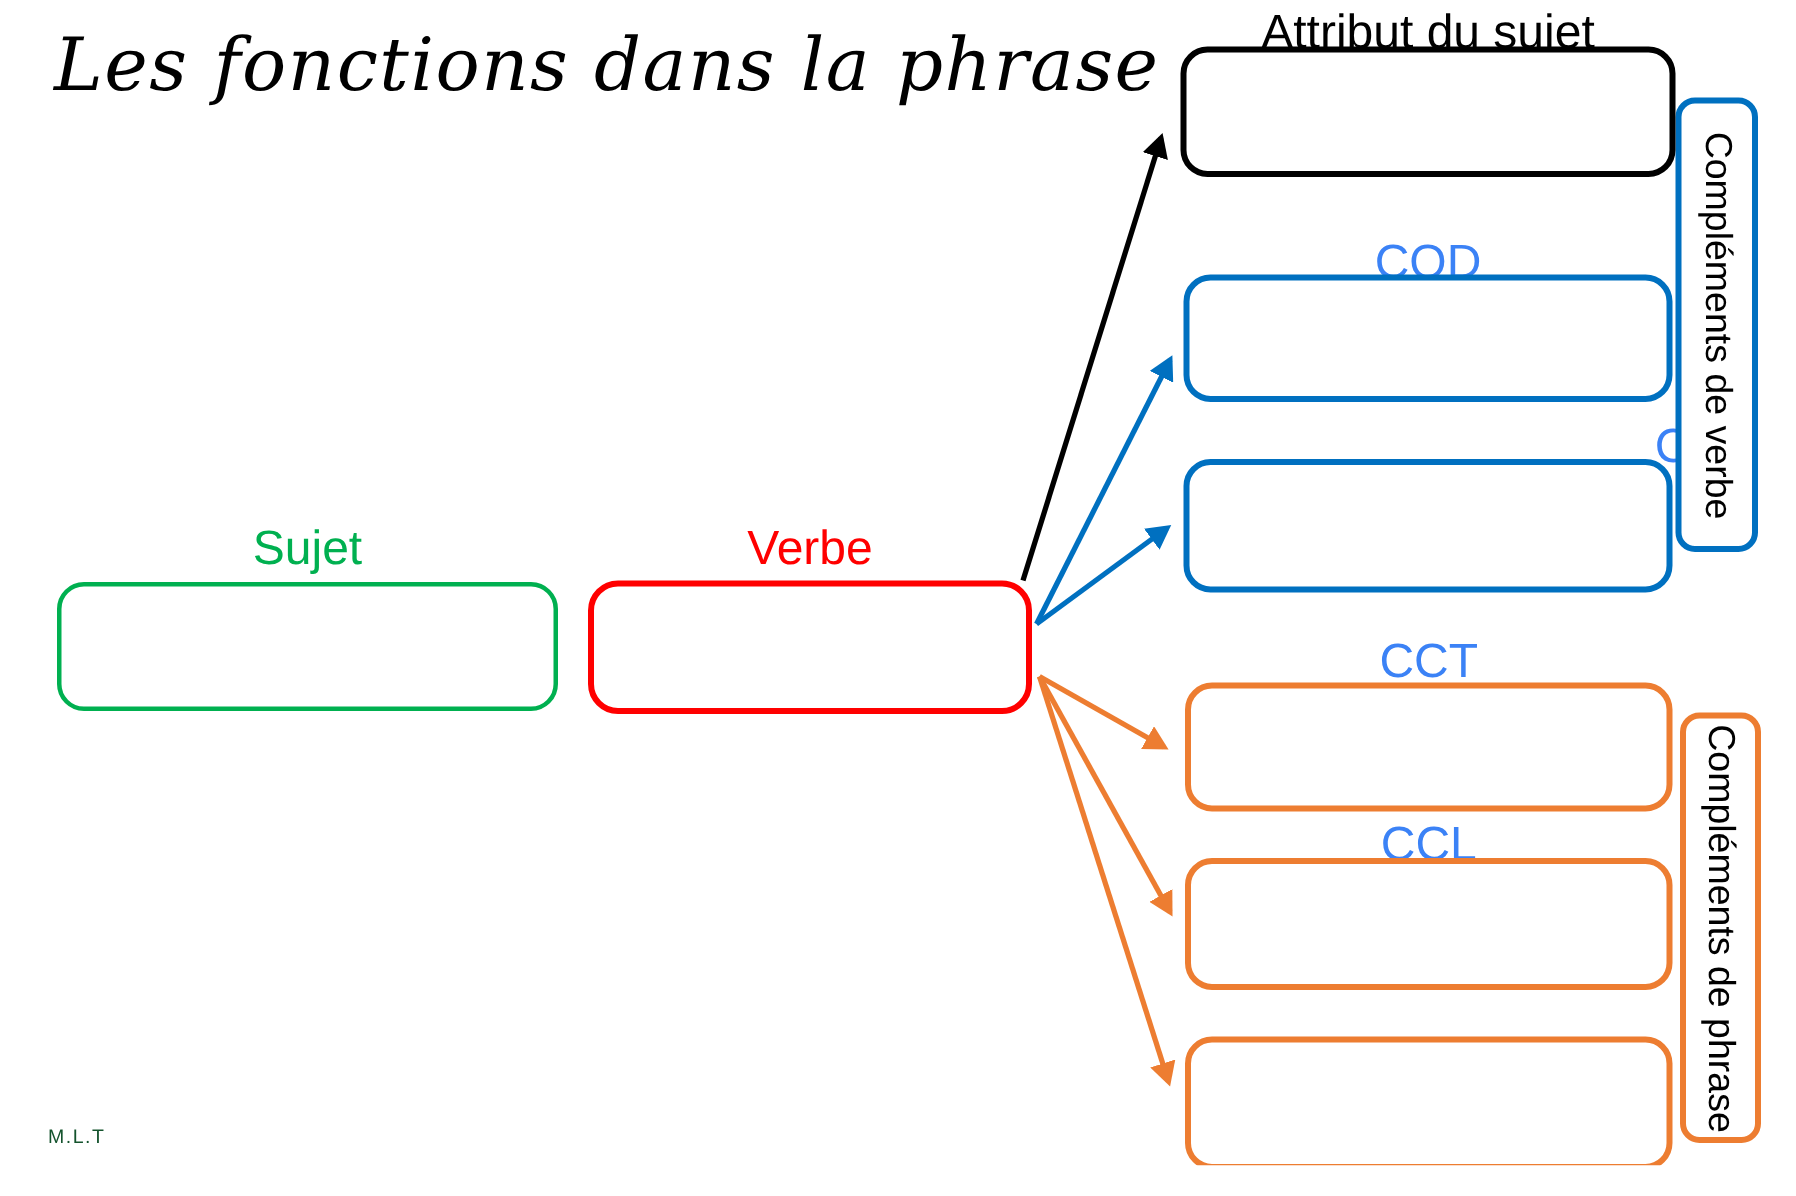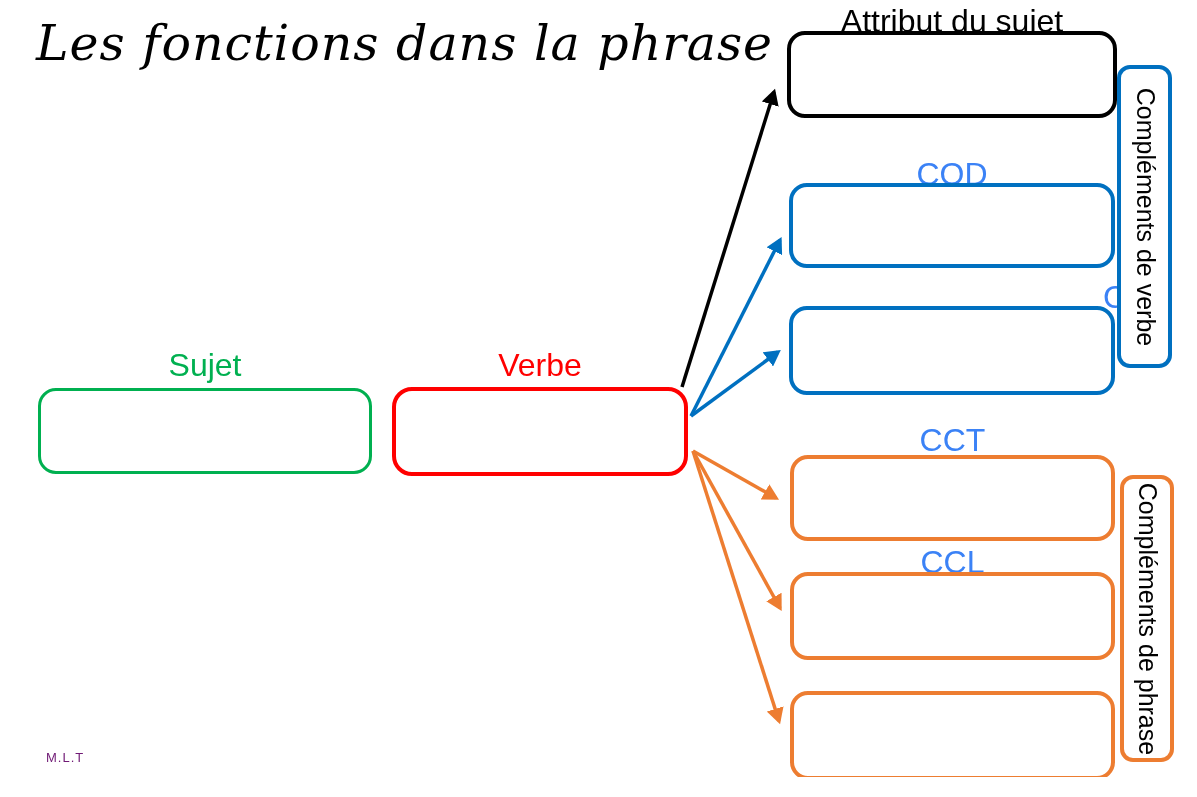--- a/index.html
+++ b/index.html
@@ -98,25 +98,25 @@
     top: 0;
     width: 1197px;
     height: 797px;
     z-index: 3;
     pointer-events: none;
   }
 
   
   .signature {
     position: absolute;
-    left: 46px;
+    left: 32px;
     top: 750px;
     font-size: 13px;
     letter-spacing: 1px;
-    color: #701a75;
+    color: #14532d;
     font-family: "Liberation Sans", sans-serif;
     text-align: right;
   }
 </style>
 </head>
 <body>
 
 <div id="canvas">
 
   <div class="title-wrap">

